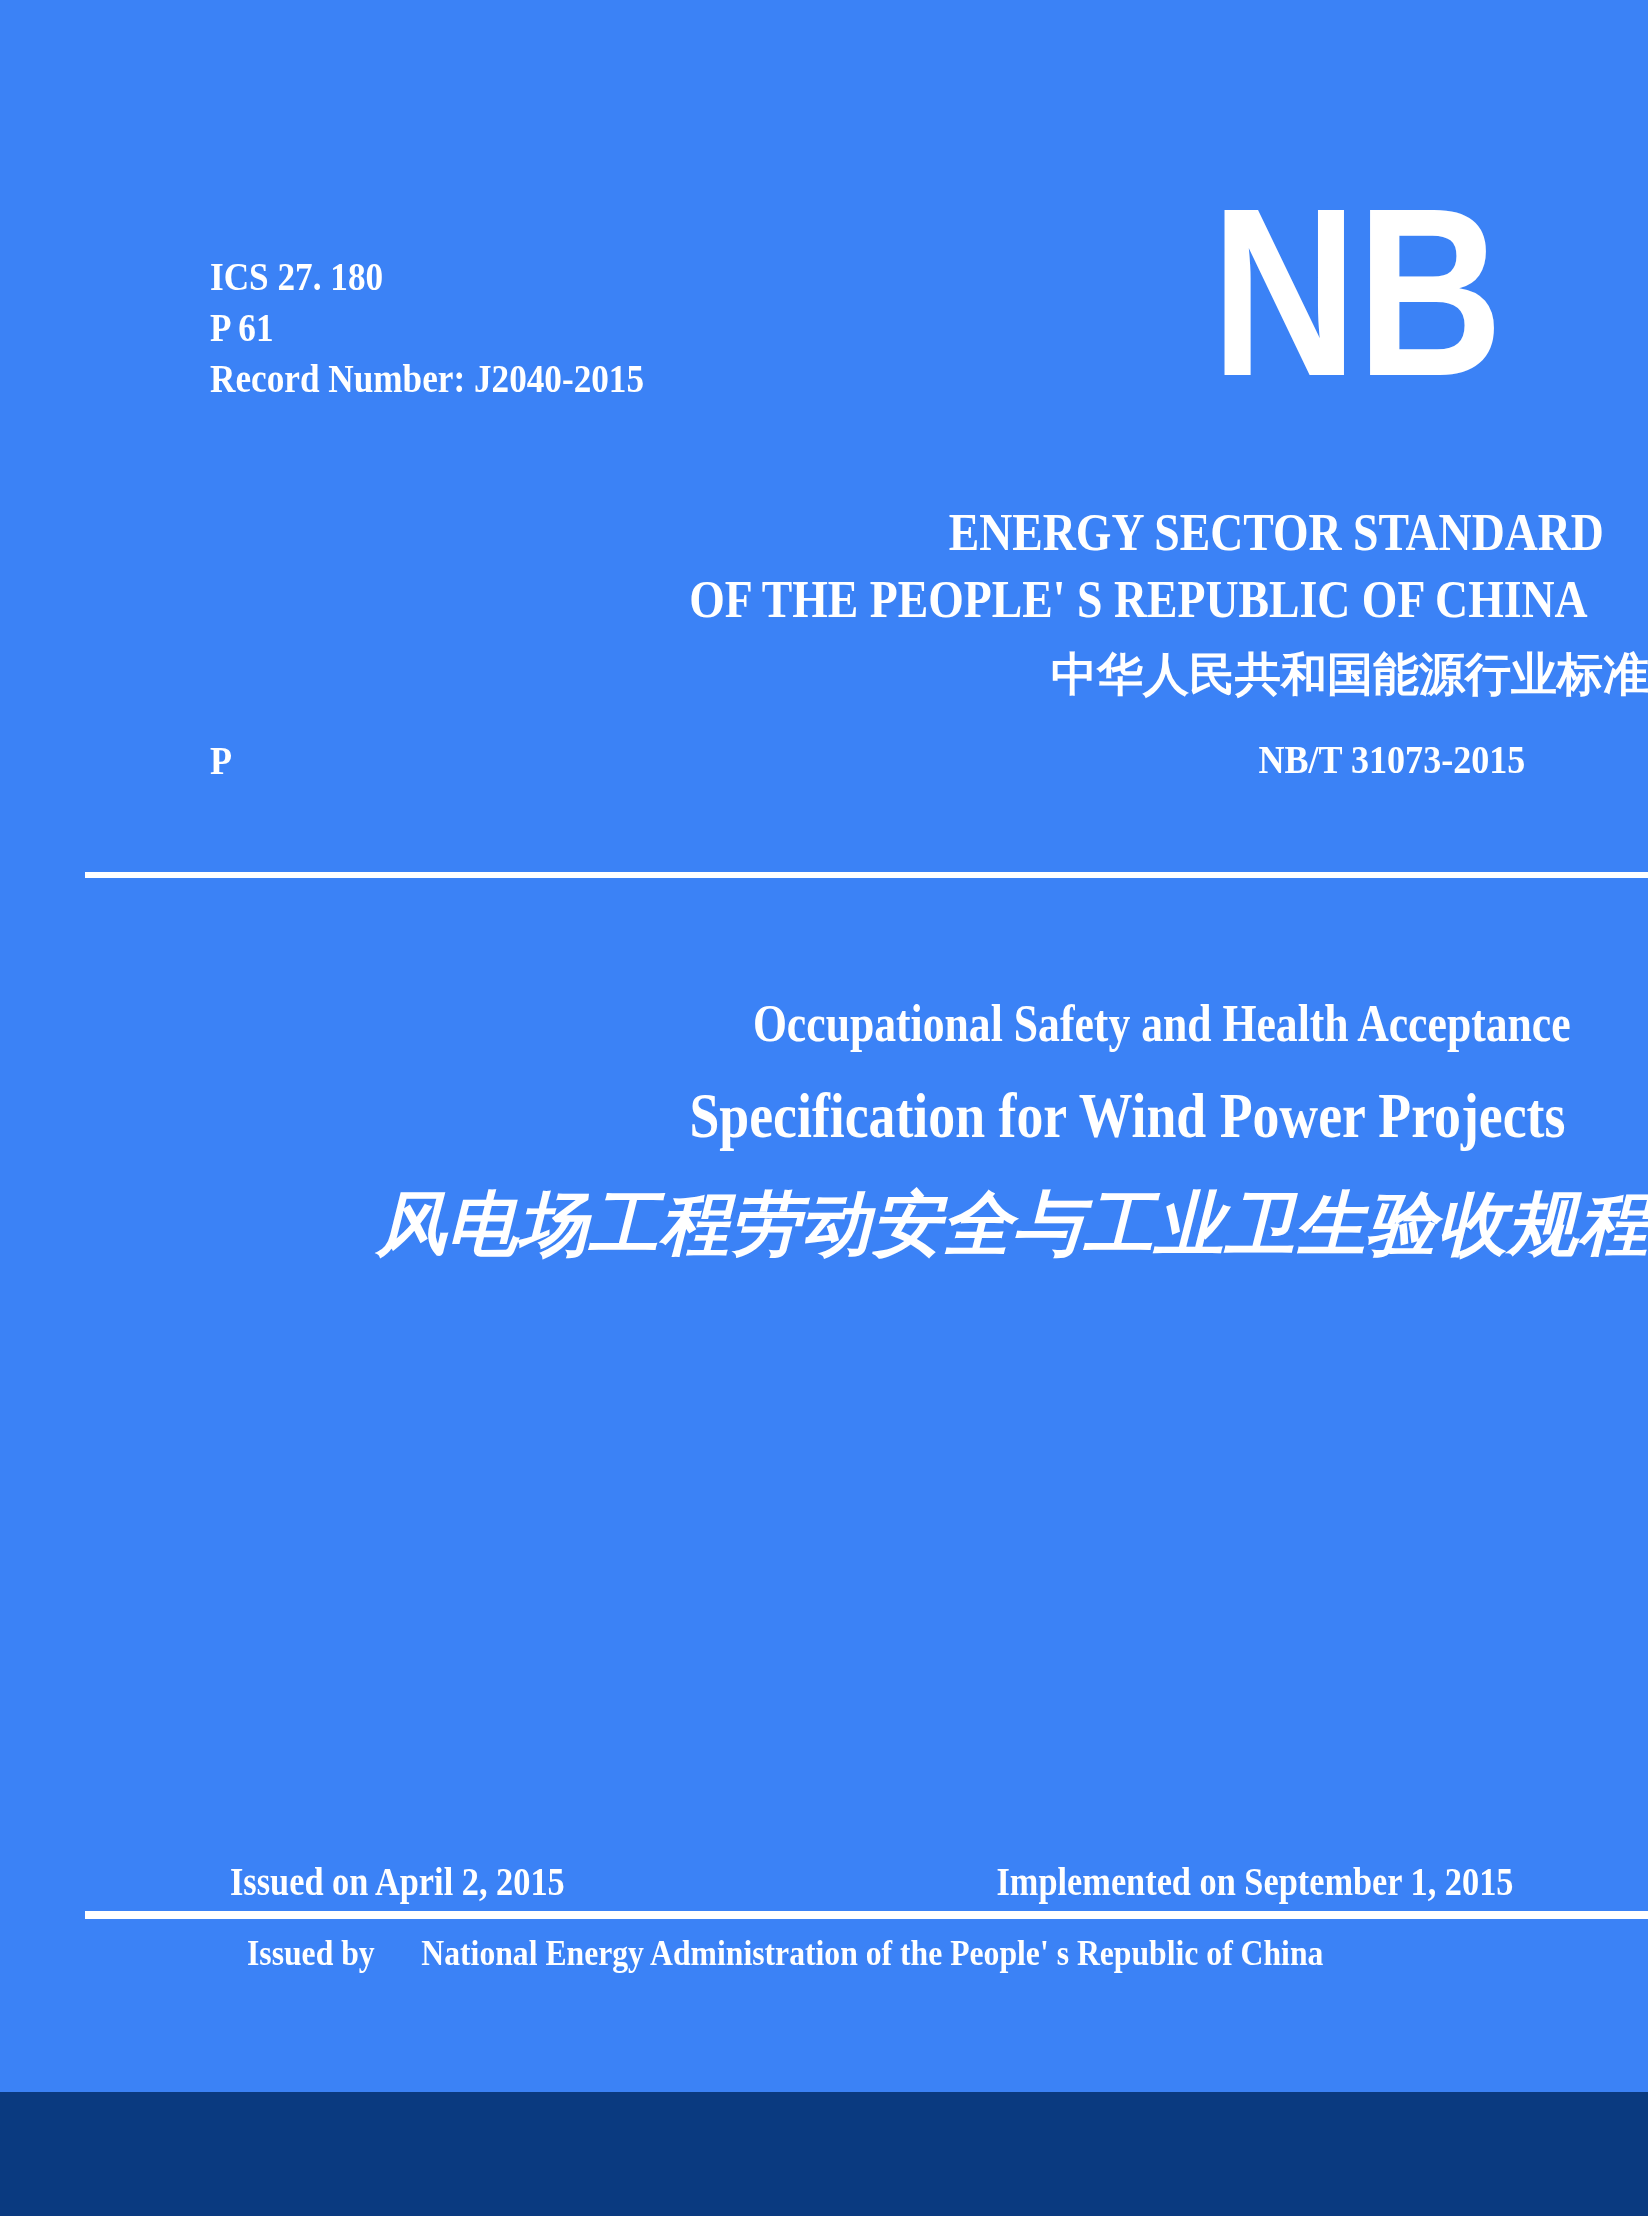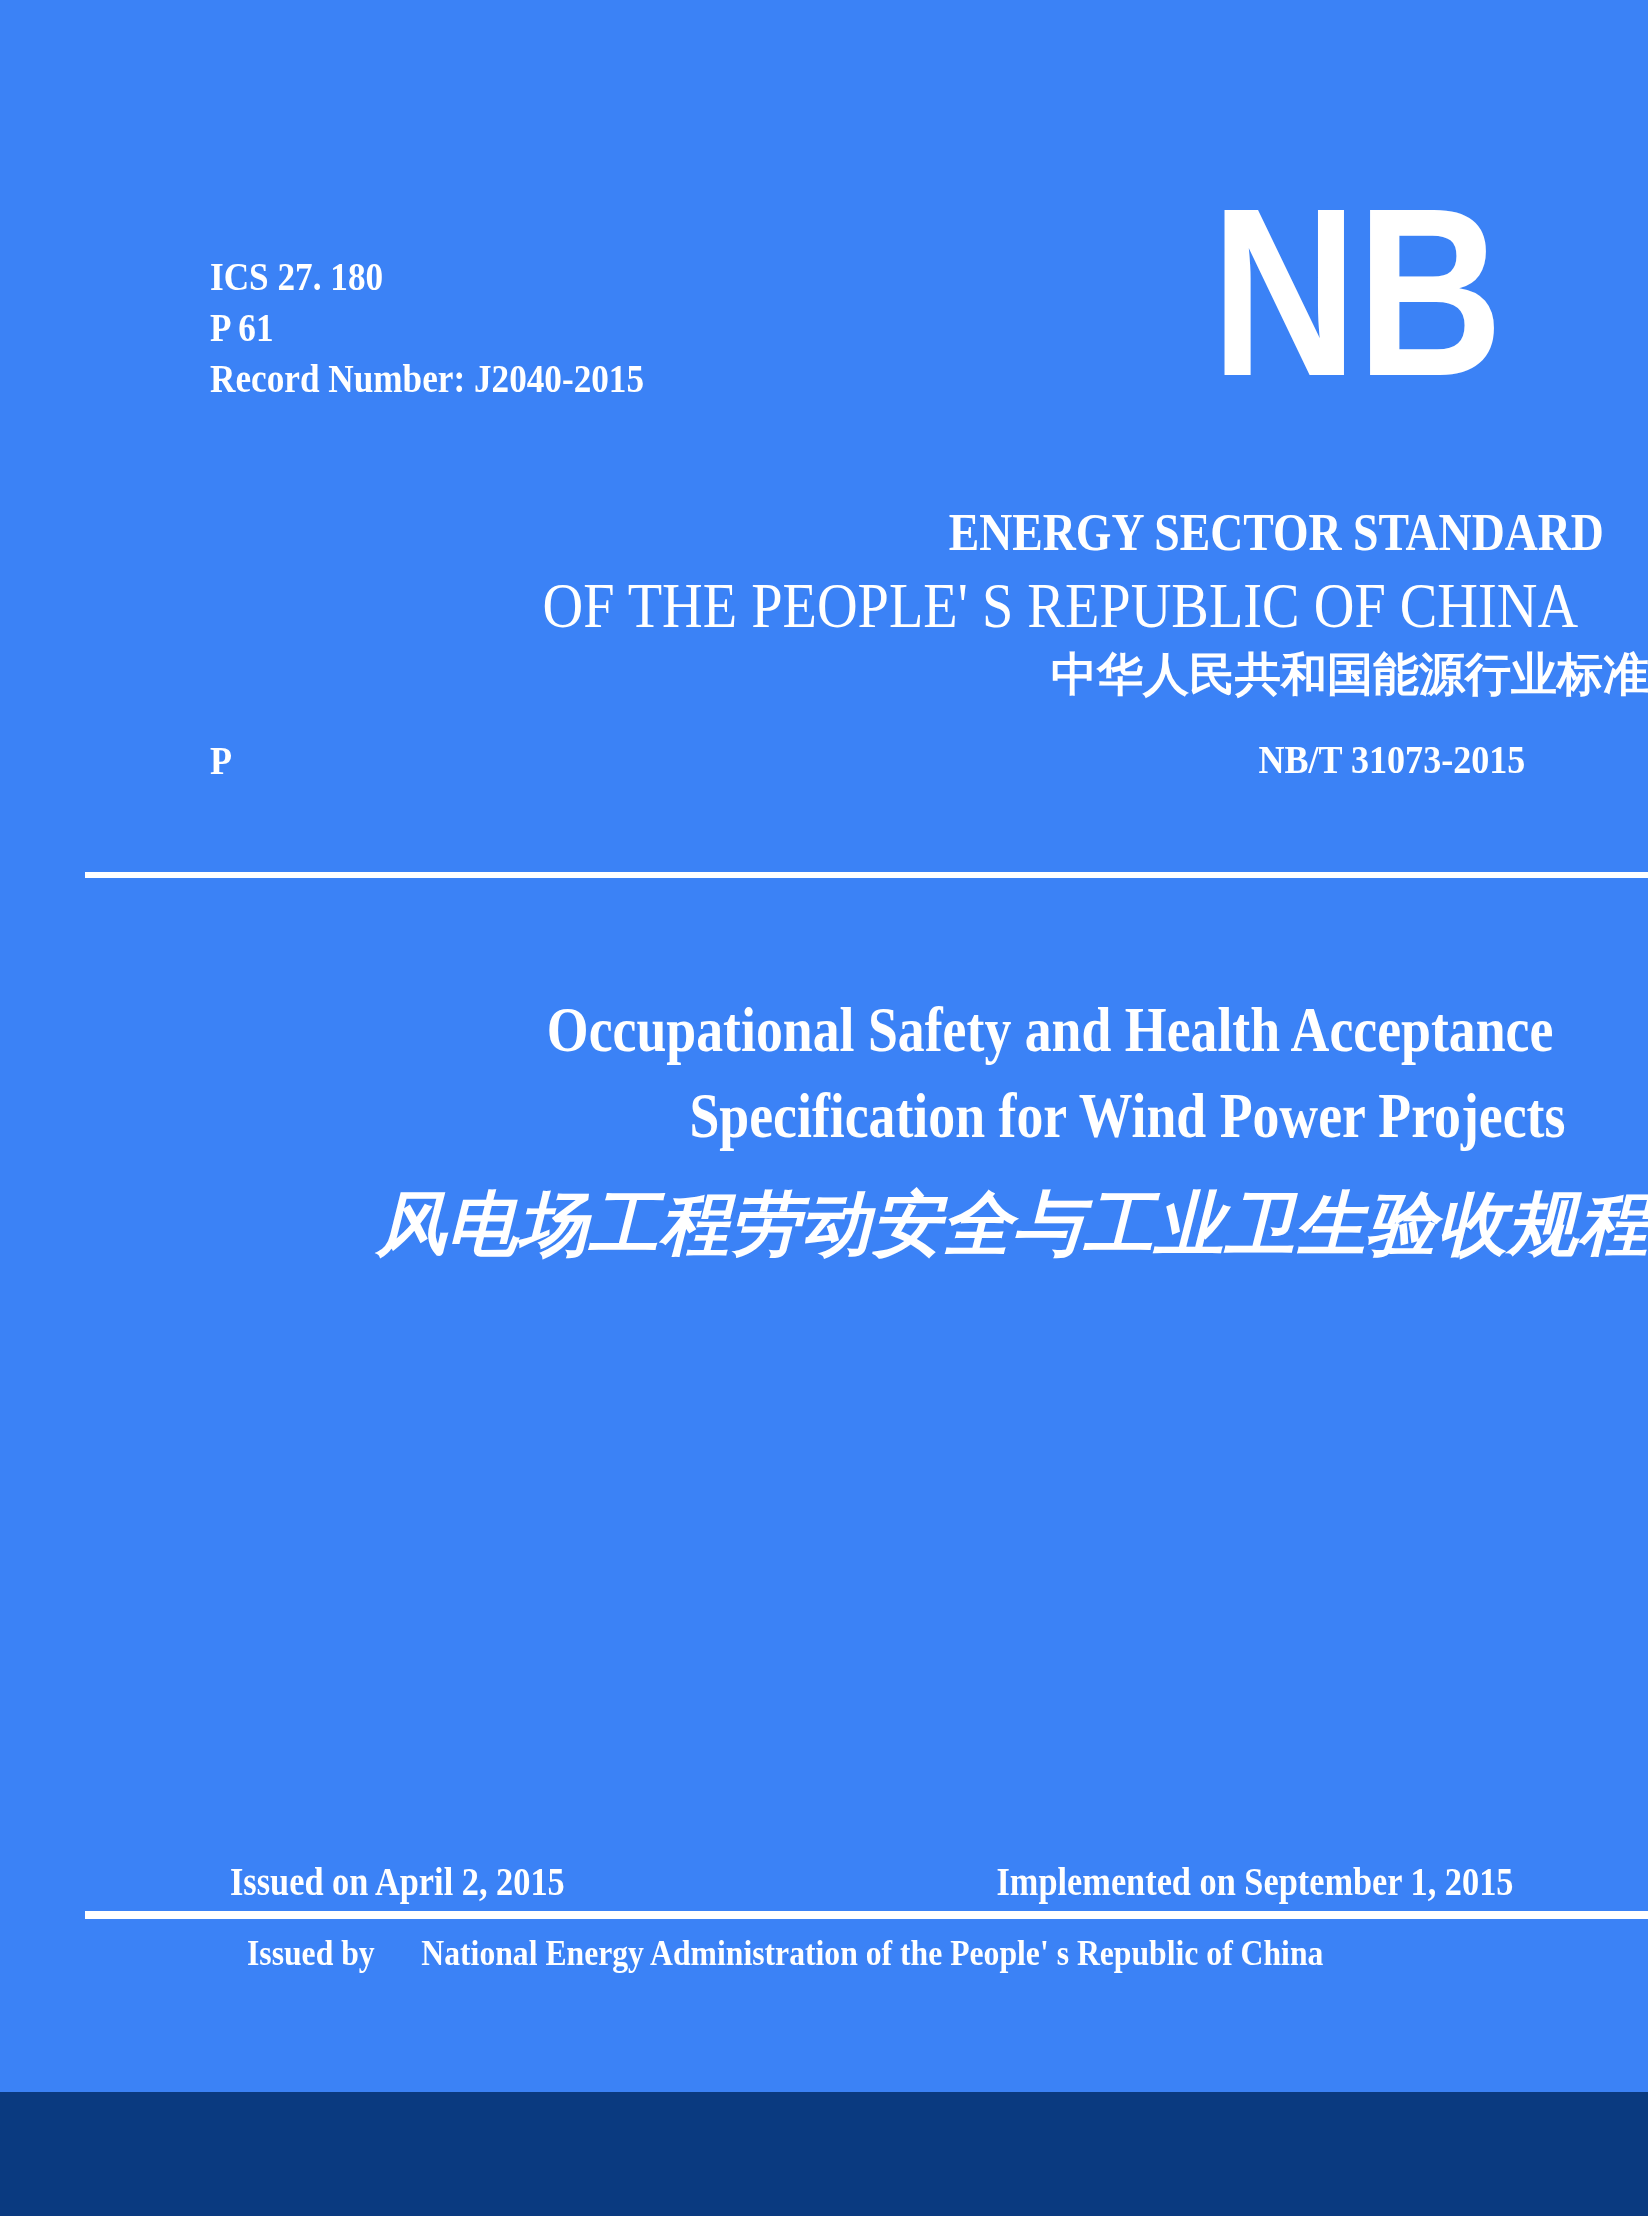--- a/index.html
+++ b/index.html
@@ -33,28 +33,28 @@
     font-weight: bold;
     font-size: 239px;
     line-height: 1;
     letter-spacing: -1.4px;
     transform: scaleX(0.85);
     transform-origin: 0 0;
     white-space: nowrap;
   }
   .center-band { left: 85px; right: 0; text-align: right; }
   .hdr1 { top: 504px;  font-size: 52px; line-height: 1.1; font-weight: bold; }
-  .hdr2 { top: 571px;  font-size: 64px; line-height: 1.1; font-weight: normal; }
+  .hdr2 { top: 571px;  font-size: 52px; line-height: 1.1; font-weight: bold; }
   .hdr3 { top: 647px;  font-size: 46px; line-height: 1.2; font-weight: bold; }
   .class-letter { left: 210px; top: 738px; font-size: 41px; line-height: 1.1; font-weight: bold; }
   .std-code { right: 124px; top: 737px; font-size: 41px; line-height: 1.1; font-weight: bold; }
   .rule { background: #ffffff; }
   .rule-top { left: 85px; right: 0; top: 872px; height: 5.7px; }
   .rule-bottom { left: 85px; right: 0; top: 1911px; height: 7.8px; }
-  .title1 { top: 995px; font-size: 64px; line-height: 1.1; font-weight: bold; }
+  .title1 { top: 995px; font-size: 52px; line-height: 1.1; font-weight: bold; }
   .title2 { top: 1081px; font-size: 64px; line-height: 1.1; font-weight: bold; }
   .title-cn { top: 1183px; font-size: 70px; line-height: 1.2; font-weight: bold; letter-spacing: 0.7px; font-style: italic; }
   .issued-on { left: 230px; top: 1861px; font-size: 39px; line-height: 1.1; font-weight: bold; }
   .implemented-on { right: 136px; top: 1861px; font-size: 39px; line-height: 1.1; font-weight: bold; }
   .issued-by-row {
     left: 247px; top: 1934px;
     font-size: 36px; line-height: 1.1; font-weight: bold;
     white-space: nowrap;
   }
   .issued-by-row .inner {

